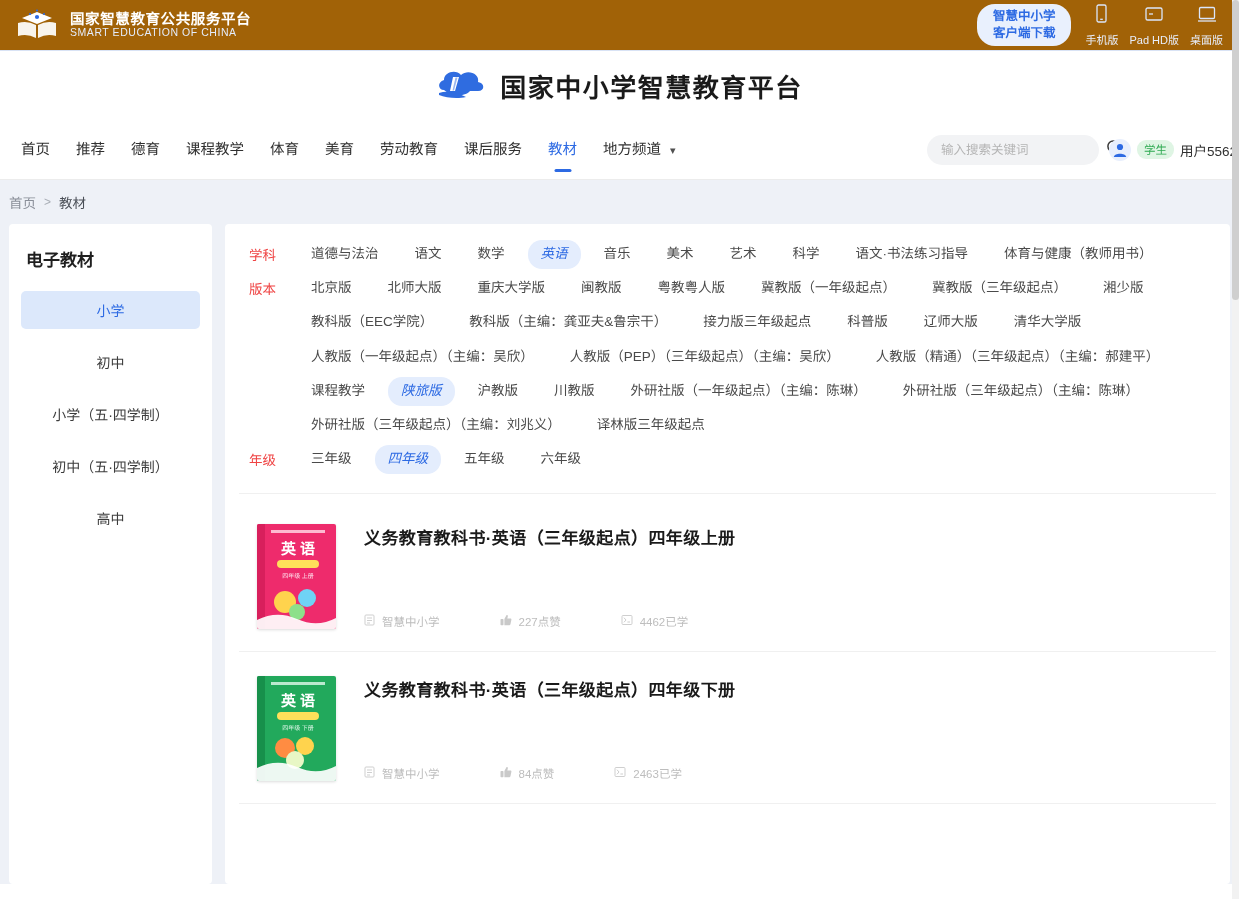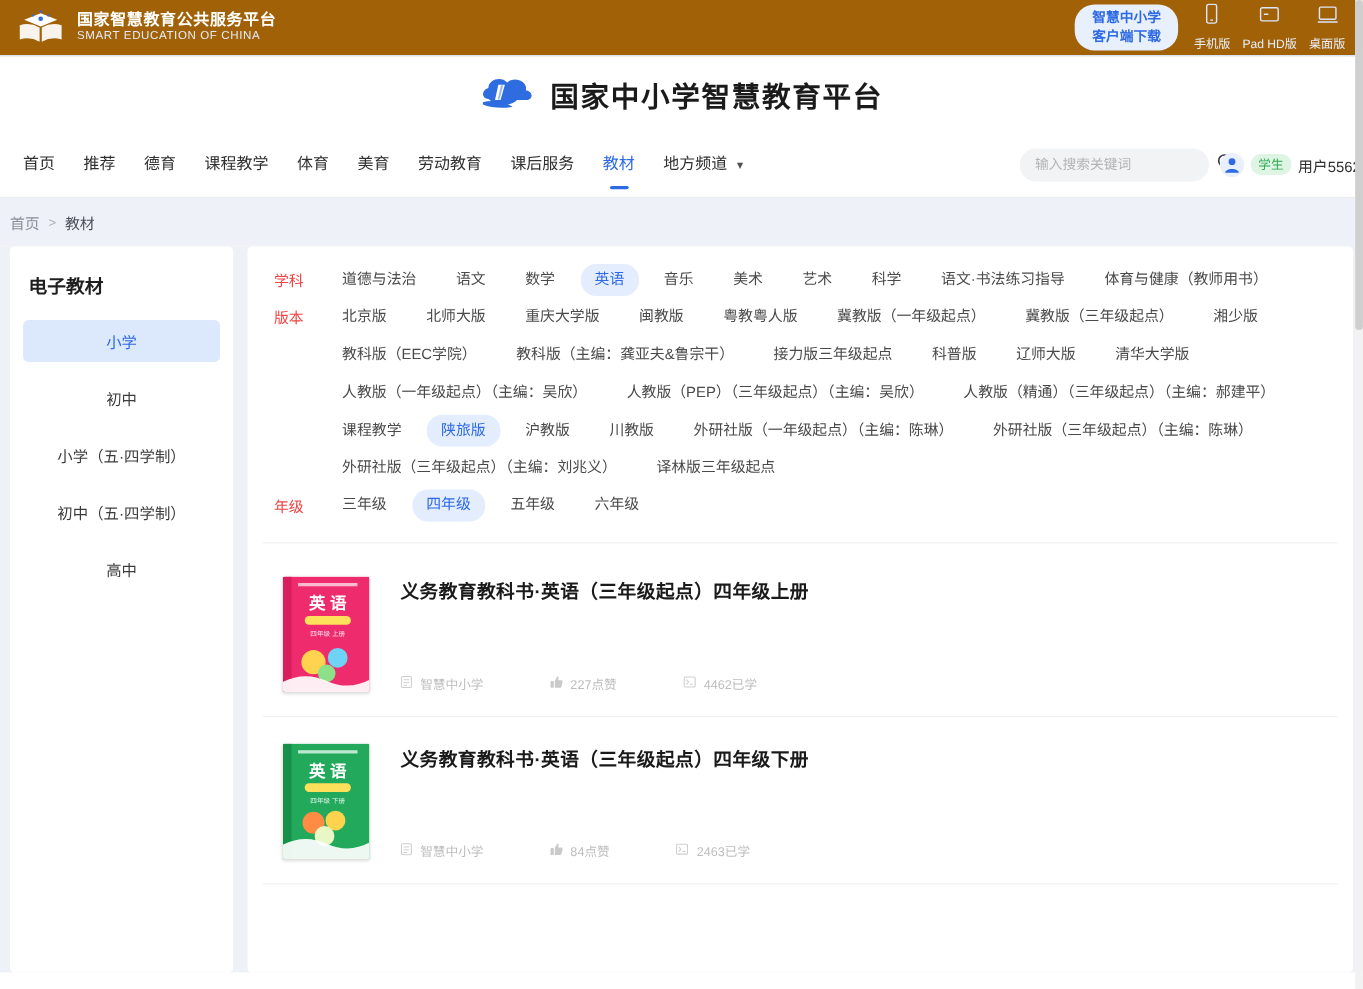--- a/index.html
+++ b/index.html
@@ -207,21 +207,21 @@
   .opt {
     font-size: 13.5px;
     color: #4a4a4a;
     padding: 6px 13px 7px;
     margin: 0 5px 5px 5px;
     border-radius: 14px;
     cursor: pointer;
     white-space: nowrap;
     line-height: 1.2;
   }
-  .opt.active { background: #e4edfd; color: #2d6ae3; }
+  .opt.active { background: #e4edfd; color: #2d6ae3; font-style: italic; }
   .filter-divider {
     height: 1px; background: #f0f0f0;
     margin: 14px 14px 0 14px;
   }
 
   
   .booklist { padding: 0 14px; margin-top: 6px; }
   .book-row {
     display: flex;
     align-items: flex-start;

